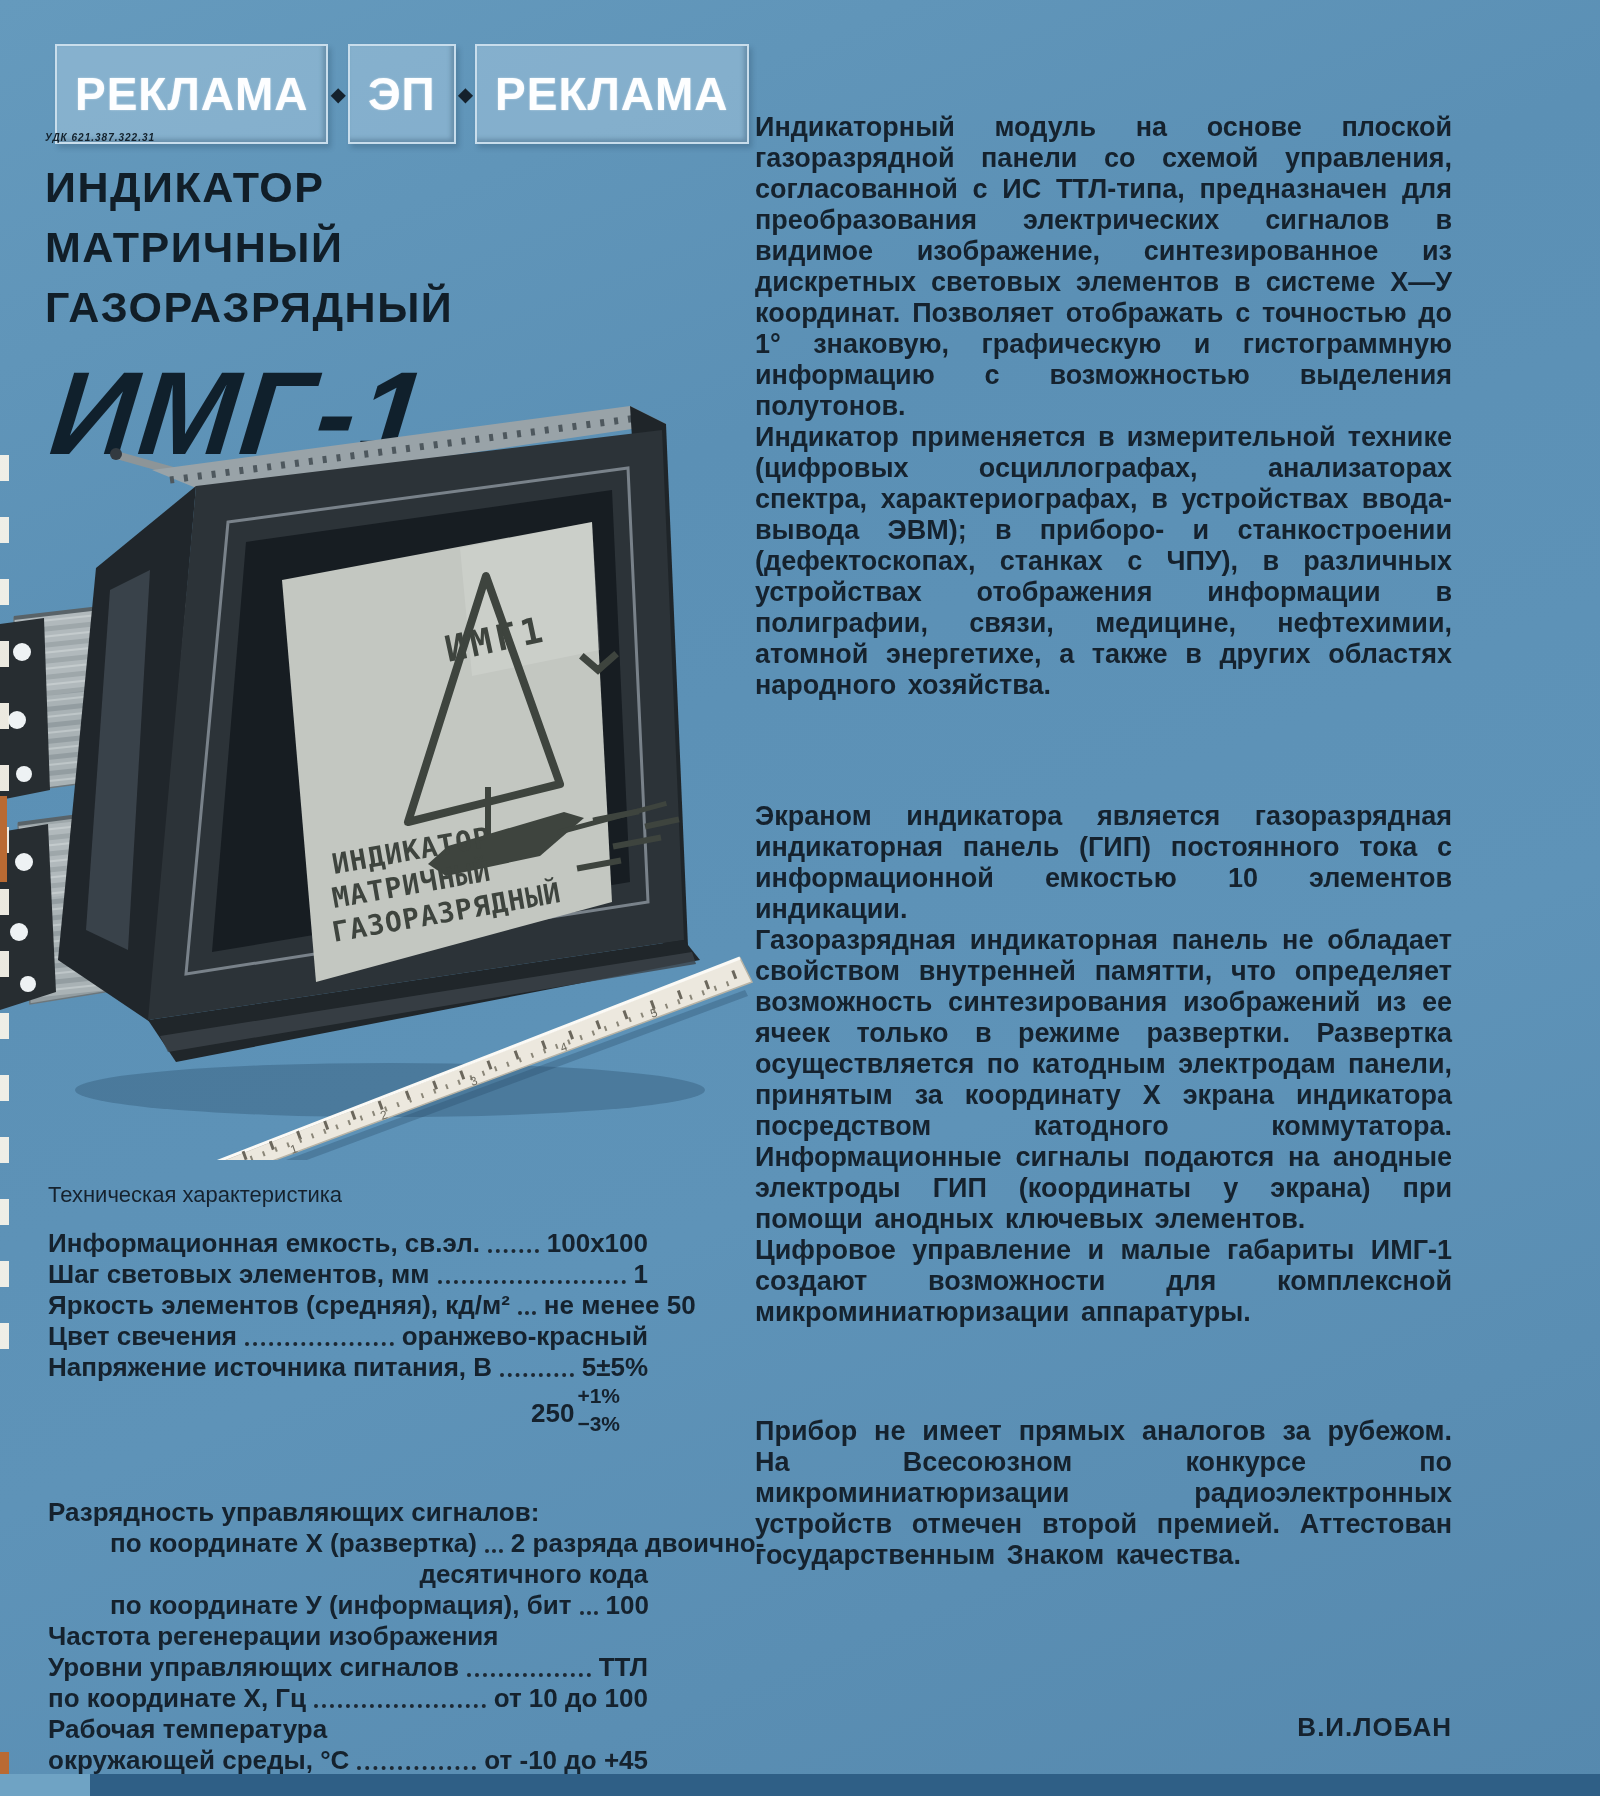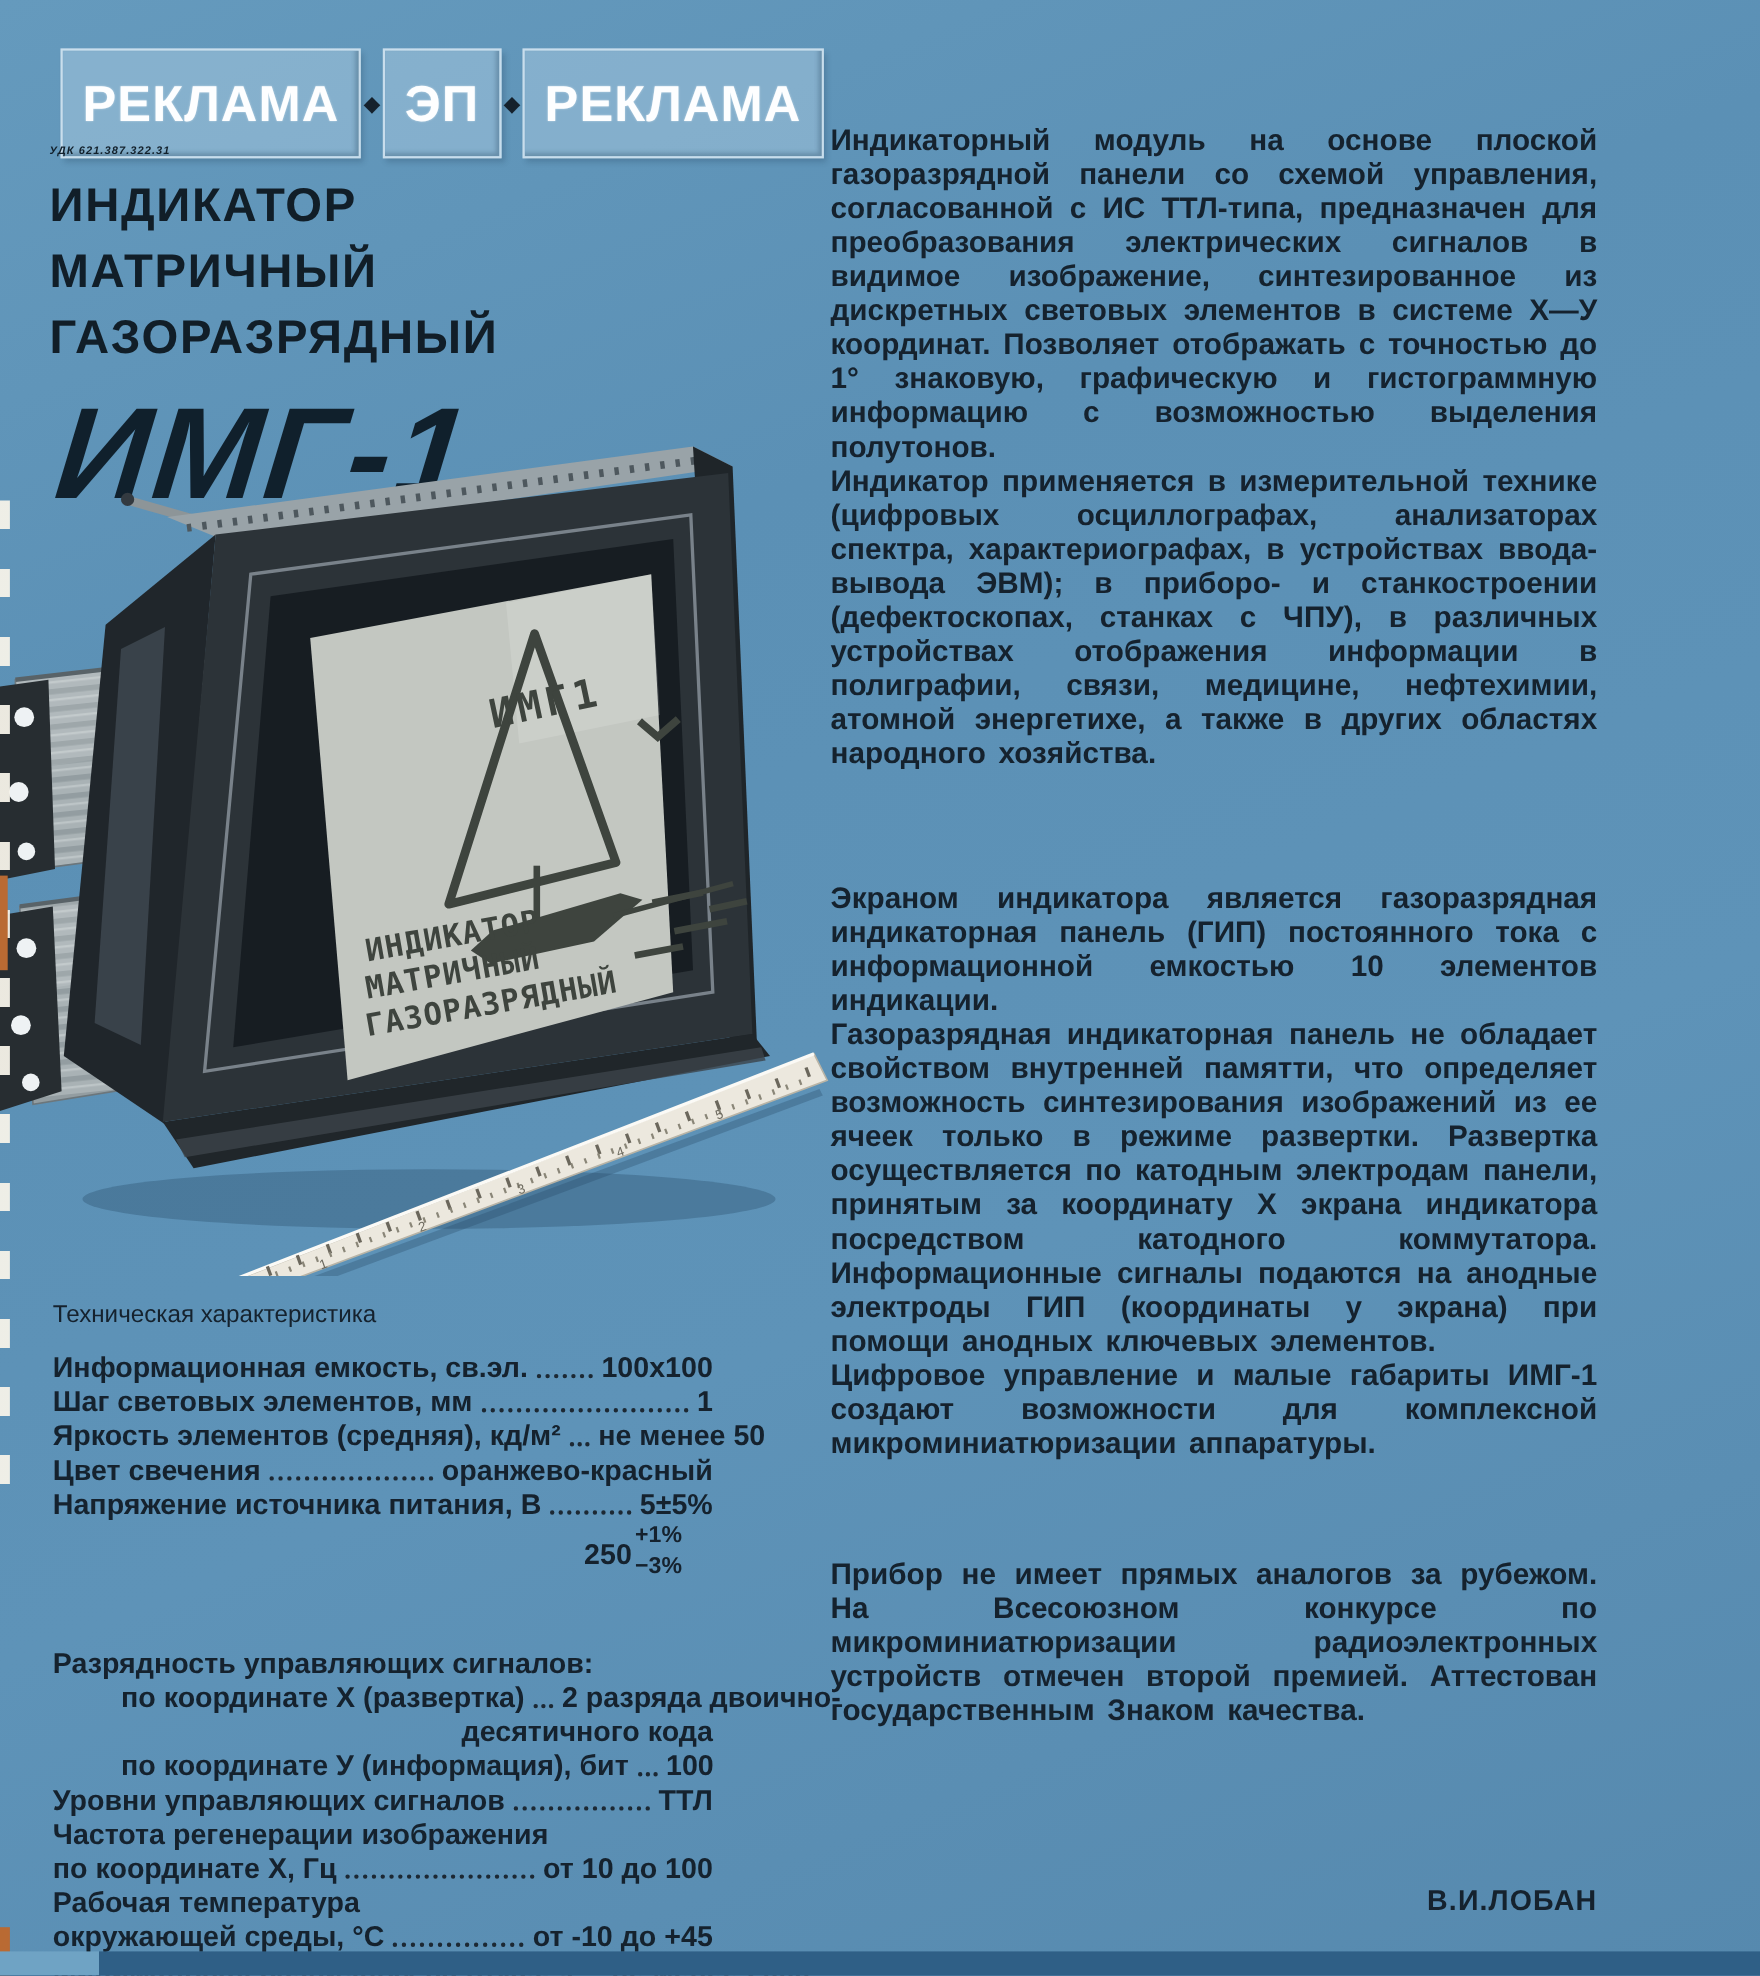--- a/index.html
+++ b/index.html
@@ -220,26 +220,26 @@
     </div>
     <div class="spec-row right-only">
       <span class="s-value">десятичного кода</span>
     </div>
     <div class="spec-row indent">
       <span class="s-label">по координате У (информация), бит</span>
       <span class="s-dots"></span>
       <span class="s-value">100</span>
     </div>
     <div class="spec-row">
+      <span class="s-label">Частота регенерации изображения</span>
+    </div>
+    <div class="spec-row">
       <span class="s-label">Уровни управляющих сигналов</span>
       <span class="s-dots"></span>
       <span class="s-value">ТТЛ</span>
-    </div>
-    <div class="spec-row">
-      <span class="s-label">Частота регенерации изображения</span>
     </div>
     <div class="spec-row">
       <span class="s-label">по координате Х, Гц</span>
       <span class="s-dots"></span>
       <span class="s-value">от 10 до 100</span>
     </div>
     <div class="spec-row">
       <span class="s-label">Рабочая температура</span>
     </div>
     <div class="spec-row">

